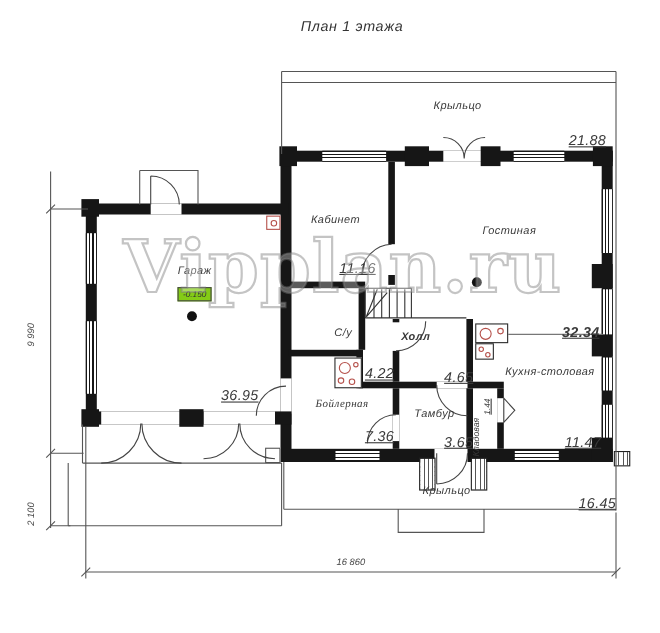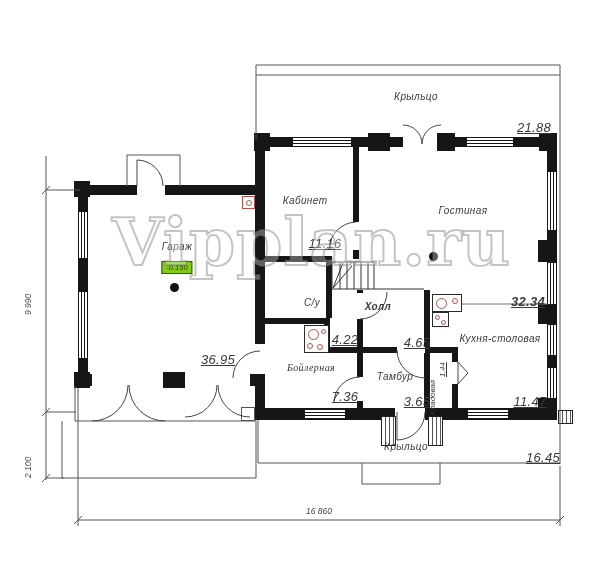--- a/index.html
+++ b/index.html
@@ -164,20 +164,21 @@
     <span class="rc" style="left:19px;top:3px;width:6px;height:6px;"></span>
   </div>
   <div class="fix" style="left:432px;top:312px;width:17px;height:15px;">
     <span class="rc" style="left:2px;top:2px;width:5px;height:5px;"></span>
     <span class="rc" style="left:8px;top:7px;width:5px;height:5px;"></span>
   </div>
   <div class="fix" style="left:242px;top:196px;width:13px;height:13px;border-color:#b5504a;">
     <span class="rc" style="left:3px;top:3px;width:6px;height:6px;"></span>
   </div>
 
+  <div id="title" class="txt">План 1 этажа</div>
   <div id="wm">Vipplan.ru</div>
 
   <div class="lbl txt" style="left:416px;top:91px;">Крыльцо</div>
   <div class="area txt" style="left:534px;top:120px;">21.88</div>
 
   <div class="lbl txt" style="left:305px;top:195px;">Кабинет</div>
   <div class="area txt" style="left:325px;top:236px;">11.16</div>
 
   <div class="lbl txt" style="left:463px;top:205px;">Гостиная</div>
   <div class="area txt" style="left:528px;top:294px;font-weight:bold;">32.34</div>

